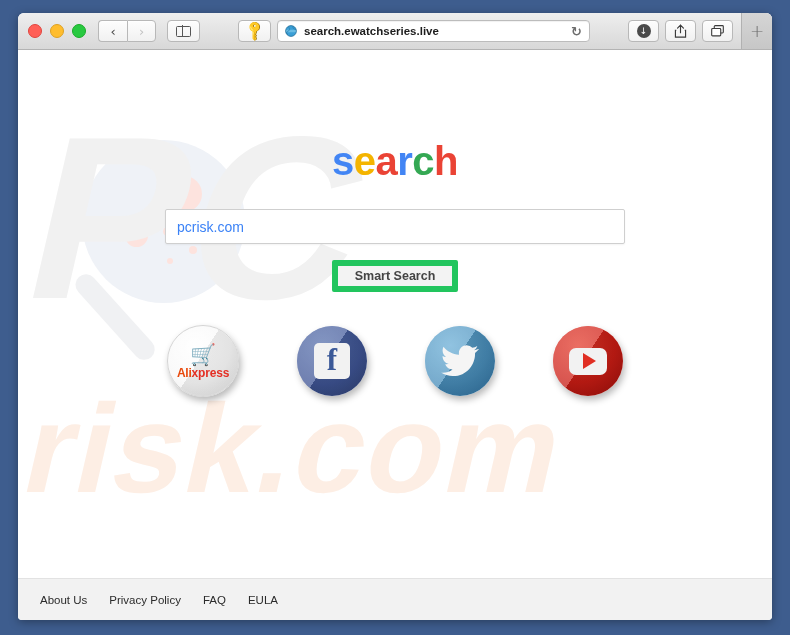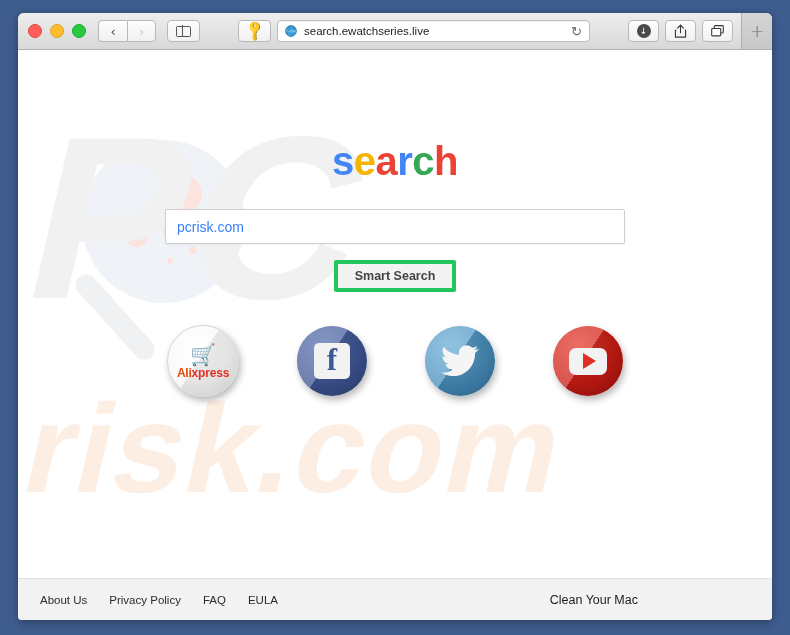--- a/index.html
+++ b/index.html
@@ -109,20 +109,21 @@
     height: 22px;
     max-width: 313px;
     background: #ffffff;
     border: 1px solid #bcbcbc;
     border-radius: 4px;
     display: flex;
     align-items: center;
     padding: 0 7px;
     box-sizing: border-box;
     box-shadow: 0 1px 1px rgba(0,0,0,0.06) inset;
+    font-weight: bold;
   }
   #globe-icon {
     width: 12px; height: 12px; flex: 0 0 12px;
     margin-right: 7px;
     display: block;
   }
   #url-text {
     flex: 1 1 auto;
     font-size: 11.5px;
     color: #1d1d1d;
@@ -277,21 +278,21 @@
 
   #smart-search-button {
     margin-top: 16px;
     padding: 0 17px;
     height: 32px;
     font-size: 12.5px;
     font-weight: bold;
     font-family: "Liberation Sans", sans-serif;
     color: #444;
     background: #f3f3f3;
-    border: 4px solid #22c55e;
+    border: 6px solid #22c55e;
     border-radius: 2px;
     cursor: pointer;
   }
 
   
   #social-row {
     margin-top: 33px;
     display: flex;
     justify-content: center;
     align-items: center;
@@ -537,16 +538,15 @@
     </div>
   </div>
 
   <div id="footer">
     <div id="footer-links">
       <span class="footer-link">About Us</span>
       <span class="footer-link">Privacy Policy</span>
       <span class="footer-link">FAQ</span>
       <span class="footer-link">EULA</span>
     </div>
-    <span id="footer-right">Clean Your Mac</span>
   </div>
 
 </div>
 
 </body></html>

